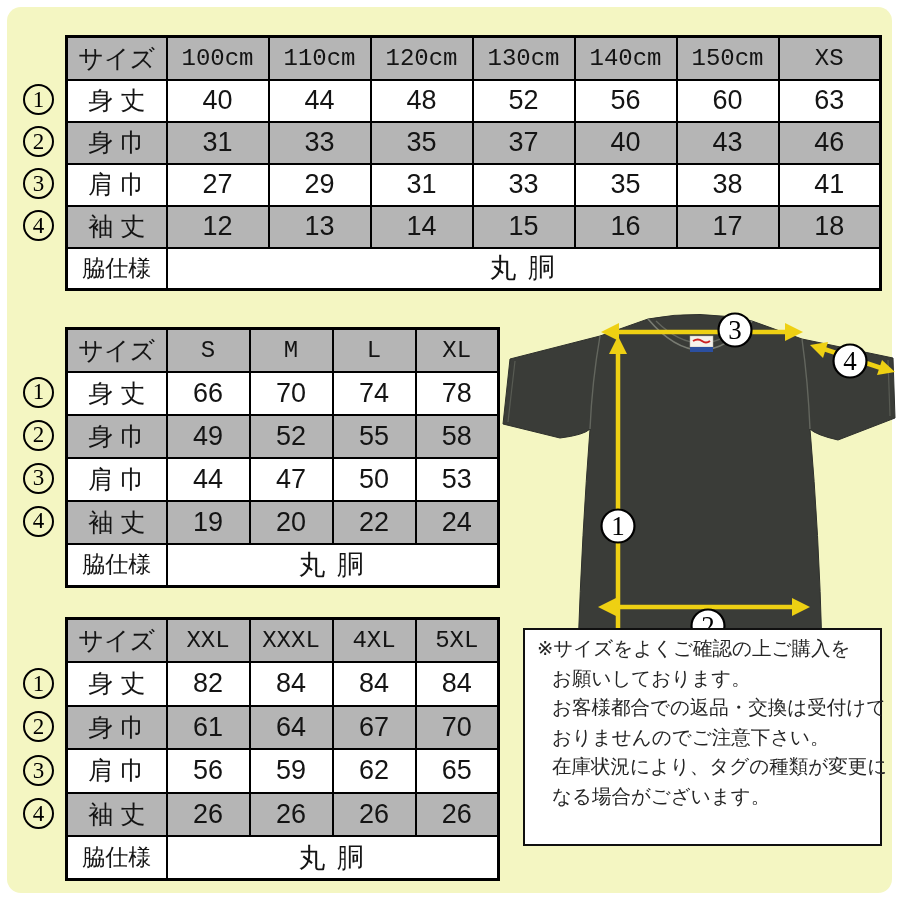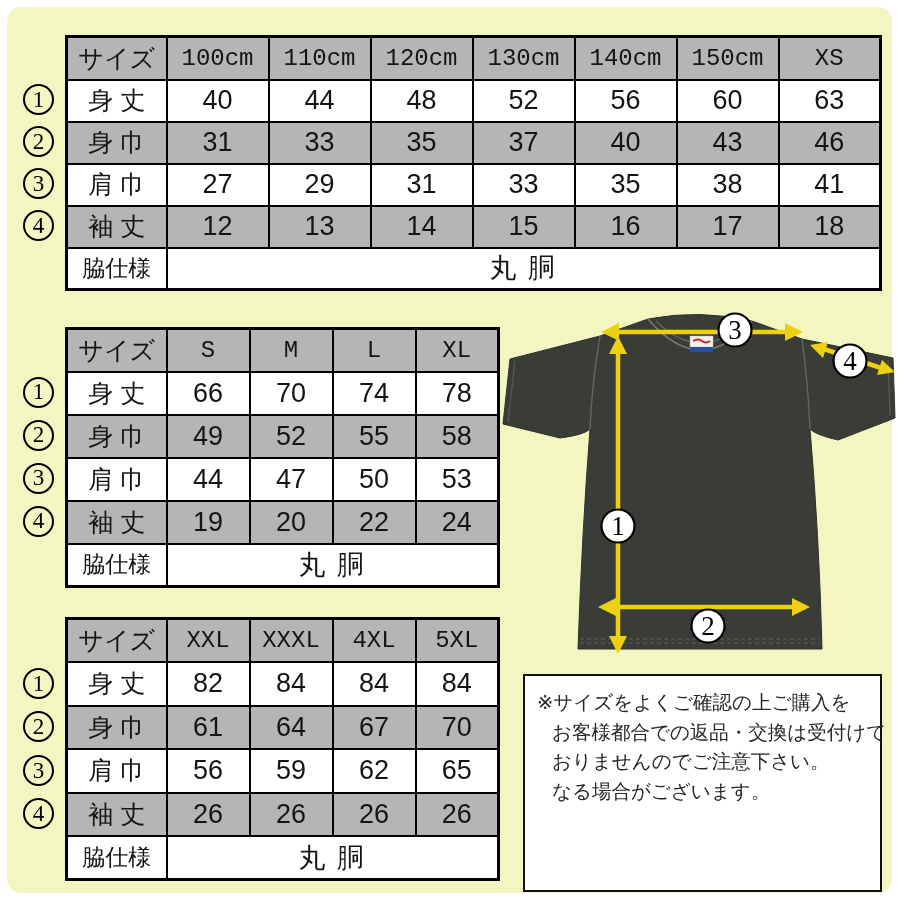--- a/index.html
+++ b/index.html
@@ -28,22 +28,22 @@
 
   .gutter{position:absolute;left:-45px;top:0;width:36px;height:100%;}
   .circ{position:absolute;left:3px;width:27px;height:27px;border:2px solid #000;border-radius:50%;
         background:transparent;display:flex;align-items:center;justify-content:center;
         font-family:"Liberation Serif","DejaVu Serif",serif;font-size:23px;color:#000;}
 
   
   .shirt-wrap{position:absolute;left:498px;top:302px;width:402px;height:360px;}
 
   
-  .note{position:absolute;left:523px;top:674px;width:359px;height:218px;background:#ffffff;
-        border:2px solid #101010;box-sizing:border-box;padding:12px 8px 0 12px;}
+  .note{position:absolute;left:523px;top:628px;width:359px;height:218px;background:#ffffff;
+        border:2px solid #101010;box-sizing:border-box;padding:4px 8px 0 12px;}
   .note .line{font-size:19.5px;line-height:29.5px;color:#262626;letter-spacing:0px;white-space:nowrap;}
   .note .line.indent{padding-left:15px;}
 </style>
 </head>
 <body>
 
 <div class="canvas">
   <div class="bg"></div>
 
   <div class="tsec" style="left:65px;top:35px;">
@@ -297,17 +297,19 @@
       </g>
       <g>
         <circle cx="210" cy="324" r="16.5" fill="#ffffff" stroke="#000" stroke-width="2.2"></circle>
         <text x="210" y="333" text-anchor="middle" font-family="Liberation Serif, DejaVu Serif, serif" font-size="27" fill="#000">2</text>
       </g>
     </svg>
   </div>
 
   <div class="note">
     <div class="line">※サイズをよくご確認の上ご購入を</div>
+    <div class="line indent">お願いしております。</div>
     <div class="line indent">お客様都合での返品・交換は受付けて</div>
     <div class="line indent">おりませんのでご注意下さい。</div>
+    <div class="line indent">在庫状況により、タグの種類が変更に</div>
     <div class="line indent">なる場合がございます。</div>
   </div>
 </div>
 
 </body></html>

